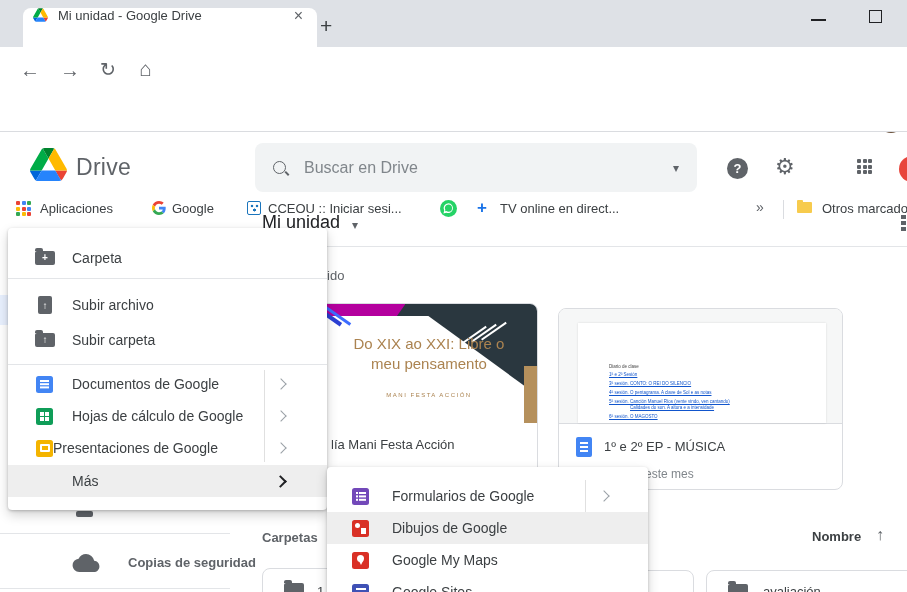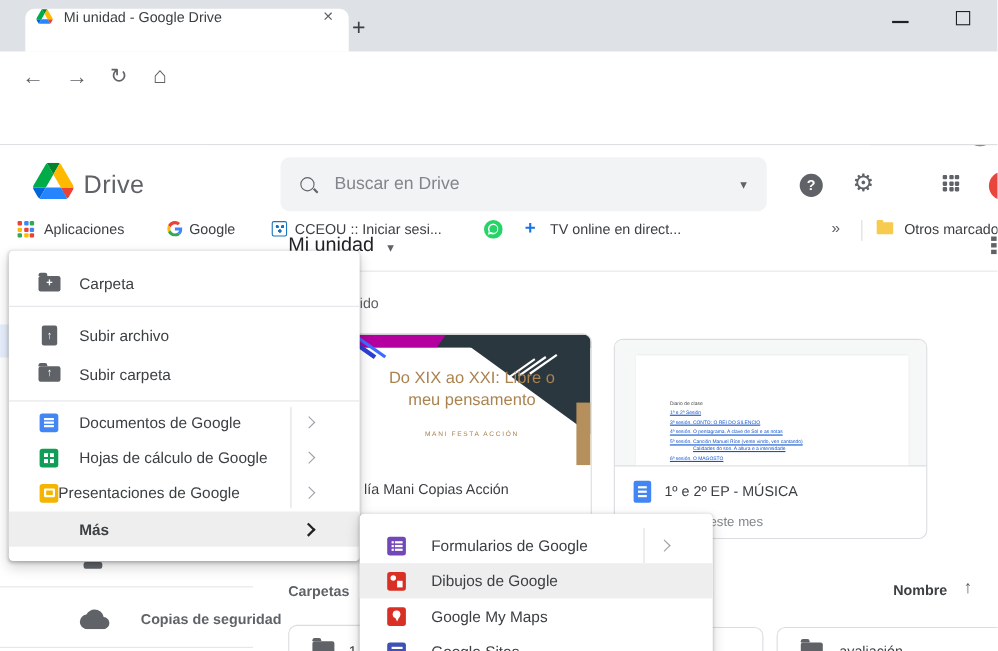--- a/index.html
+++ b/index.html
@@ -244,21 +244,21 @@
       <div class="bstripe" style="left:62px;top:-6px;width:4px;height:34px;"></div>
       <div class="bstripe" style="left:72px;top:-6px;width:2.5px;height:34px;background:#3d6cff;"></div>
       <div class="wedge"></div>
       <div class="pins" style="right:62px;top:16px;"></div>
       <div class="pins" style="right:52px;top:14px;"></div>
       <div class="pins" style="right:42px;top:12px;"></div>
       <div class="gold"></div>
       <div class="title"><span>Do XIX ao XXI: Libre o</span><br><span>meu pensamento</span></div>
       <div class="sub">MANI FESTA ACCIÓN</div>
     </div>
-    <span class="abs cardtitle" style="left:68px;top:133px;">lía Mani Copias Acción</span>
+    <span class="abs cardtitle" style="left:68px;top:133px;">lía Mani Festa Acción</span>
   </div>
 
   <div class="abs card" style="left:558px;top:308px;width:285px;height:182px;">
     <div class="t2">
       <div class="page">
         <span class="pl plain" style="top:41px;">Diario de clase</span>
         <span class="pl" style="top:49px;">1ª e 2ª Sesión</span>
         <span class="pl" style="top:58px;">3ª sesión. CONTO: O REI DO SILENCIO</span>
         <span class="pl" style="top:67px;">4ª sesión. O pentagrama. A clave de Sol e as notas</span>
         <span class="pl" style="top:76px;">5ª sesión. Canción Manuel Ríos (vente vindo, ven cantando)</span>
@@ -325,21 +325,21 @@
       <span class="picon picon-sheets" style="margin-left:28px;background:#0f9d58;"></span>
       <span class="mlabel" style="margin-left:19px;">Hojas de cálculo de Google</span>
       <span class="chev" style="position:absolute;right:42px;"></span>
     </div>
     <div class="mitem" style="top:204px;">
       <span class="picon picon-slides" style="margin-left:28px;background:#f4b400;"></span>
       <span class="mlabel" style="">Presentaciones de Google</span>
       <span class="chev" style="position:absolute;right:42px;"></span>
     </div>
     <div class="mitem hl" style="top:237px;">
-      <span class="mlabel" style="margin-left:64px;font-weight:bold;">Más</span>
+      <span class="mlabel" style="margin-left:64px;">Más</span>
       <span class="chev dark" style="position:absolute;right:42px;"></span>
     </div>
   </div>
 
   <div class="abs menu" style="left:327px;top:467px;width:321px;height:160px;z-index:11;">
     <div class="abs vsep" style="left:258px;top:13px;height:32px;"></div>
     <div class="mitem" style="top:13px;">
       <span class="picon picon-forms" style="margin-left:25px;background:#7248b9;"></span>
       <span class="mlabel" style="margin-left:23px;">Formularios de Google</span>
       <span class="chev" style="position:absolute;right:40px;"></span>

